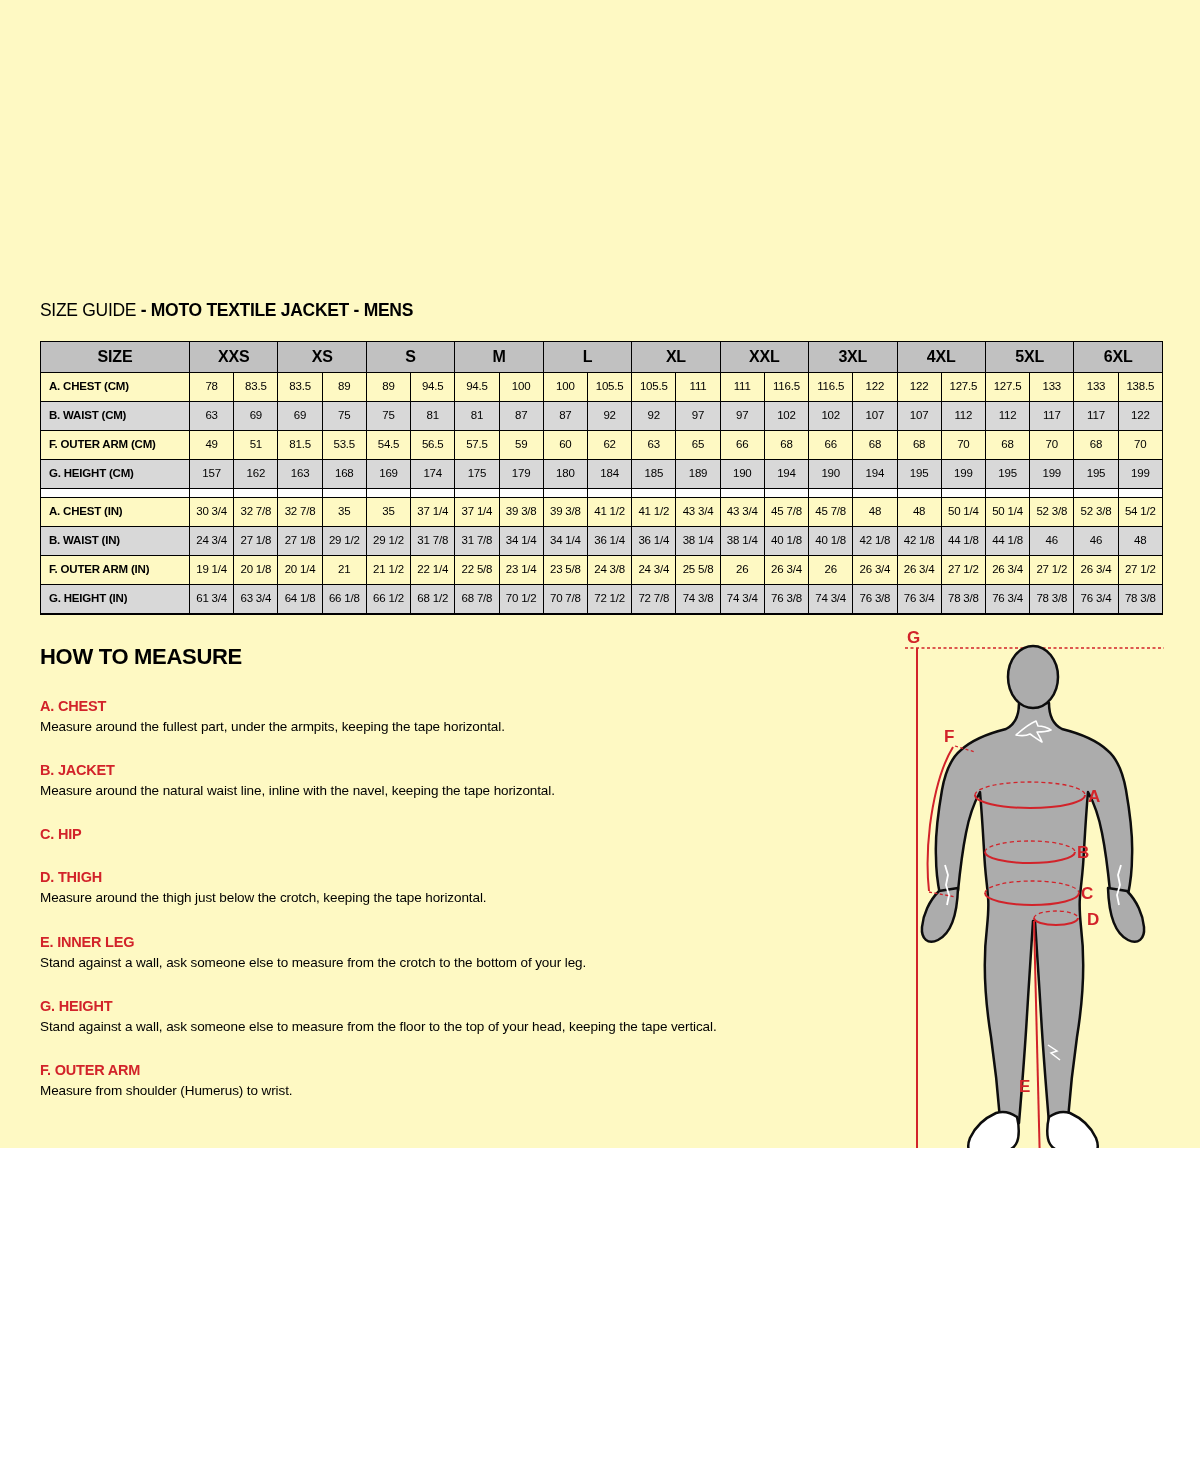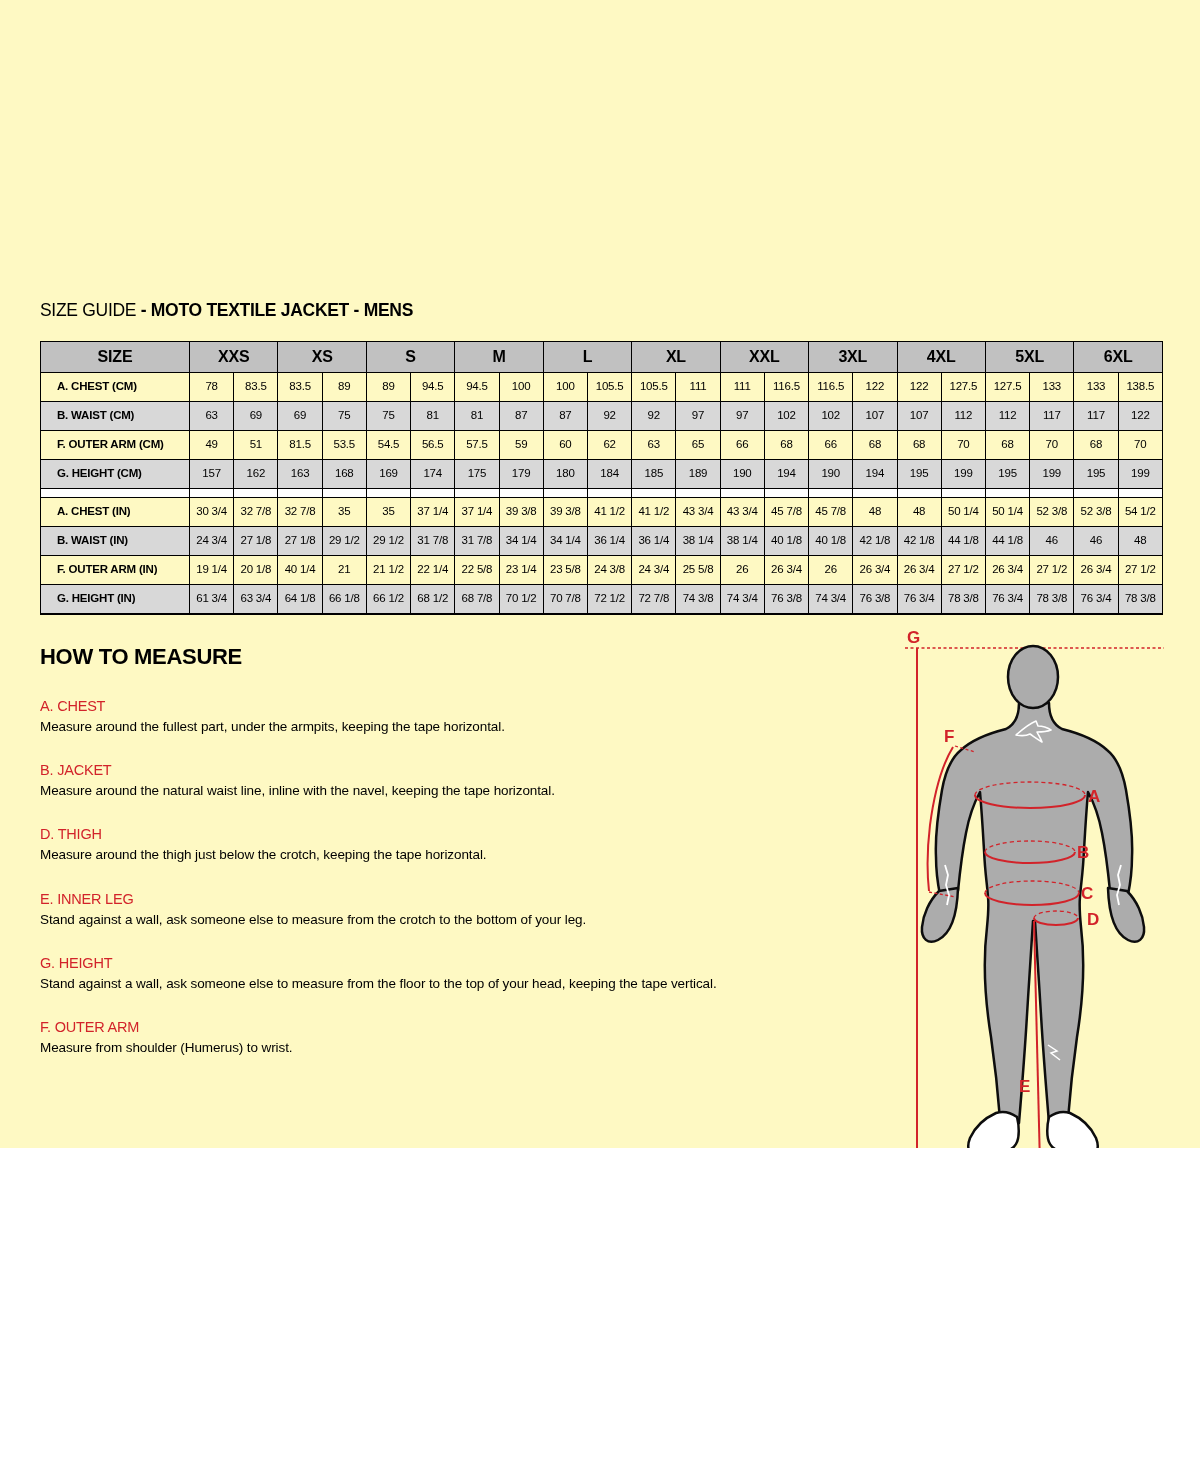--- a/index.html
+++ b/index.html
@@ -11,28 +11,28 @@
          letter-spacing:-0.3px;white-space:nowrap;}
   .title .b{font-weight:700;}
 
   table.size-table{position:absolute;left:40px;top:341px;width:1123px;
          border-collapse:collapse;table-layout:fixed;
          border:1px solid #000;border-bottom:2px solid #000;}
   .size-table th,.size-table td{border:1px solid #000;text-align:center;
          font-size:11.5px;font-weight:400;height:29px;padding:0;line-height:1;
          white-space:nowrap;overflow:hidden;letter-spacing:-0.2px;}
   .size-table thead th{height:31px;background:#c1c1c1;font-weight:700;font-size:16px;}
-  .size-table th.rowlabel{text-align:left;padding-left:16px;font-weight:700;font-size:11.5px;}
+  .size-table th.rowlabel{text-align:left;padding-left:8px;font-weight:700;font-size:11.5px;}
   .size-table tr.shade td,.size-table tr.shade th{background:#d8d8d8;}
   .size-table tr.spacer th,.size-table tr.spacer td{height:9px;line-height:0;font-size:0;background:#fff;}
 
   .htm{position:absolute;left:40px;top:644px;width:852px;}
   .htm h2{font-size:22px;font-weight:700;letter-spacing:-0.3px;margin-bottom:28px;}
   .htm .section{margin-bottom:27px;}
-  .htm h3{color:#d2232a;font-size:14.5px;font-weight:400;letter-spacing:-0.2px;margin-bottom:5px;}
+  .htm h3{color:#d2232a;font-size:14.5px;font-weight:700;letter-spacing:-0.2px;margin-bottom:5px;}
   .htm p{font-size:13.5px;letter-spacing:-0.1px;line-height:1.2;}
 
   .diagram{position:absolute;left:900px;top:625px;width:270px;height:560px;}
   .diagram svg{display:block;}
   .dlabel{font-family:"Liberation Sans",sans-serif;font-size:17px;font-weight:700;fill:#d2232a;}
 </style>
 </head>
 <body>
 
 <div class="page">
@@ -254,21 +254,21 @@
           <td>44 1/8</td>
           <td>44 1/8</td>
           <td>46</td>
           <td>46</td>
           <td>48</td>
         </tr>
         <tr>
           <th class="rowlabel">F. OUTER ARM (IN)</th>
           <td>19 1/4</td>
           <td>20 1/8</td>
-          <td>40 1/4</td>
+          <td>20 1/4</td>
           <td>21</td>
           <td>21 1/2</td>
           <td>22 1/4</td>
           <td>22 5/8</td>
           <td>23 1/4</td>
           <td>23 5/8</td>
           <td>24 3/8</td>
           <td>24 3/4</td>
           <td>25 5/8</td>
           <td>26</td>
@@ -315,20 +315,21 @@
     <div id="sections">
         <div class="section">
           <h3>A. CHEST</h3>
           <p>Measure around the fullest part, under the armpits, keeping the tape horizontal.</p>
         </div>
         <div class="section">
           <h3>B. JACKET</h3>
           <p>Measure around the natural waist line, inline with the navel, keeping the tape horizontal.</p>
         </div>
         <div class="section">
+          <h3>C. HIP</h3>
         </div>
         <div class="section">
           <h3>D. THIGH</h3>
           <p>Measure around the thigh just below the crotch, keeping the tape horizontal.</p>
         </div>
         <div class="section">
           <h3>E. INNER LEG</h3>
           <p>Stand against a wall, ask someone else to measure from the crotch to the bottom of your leg.</p>
         </div>
         <div class="section">

